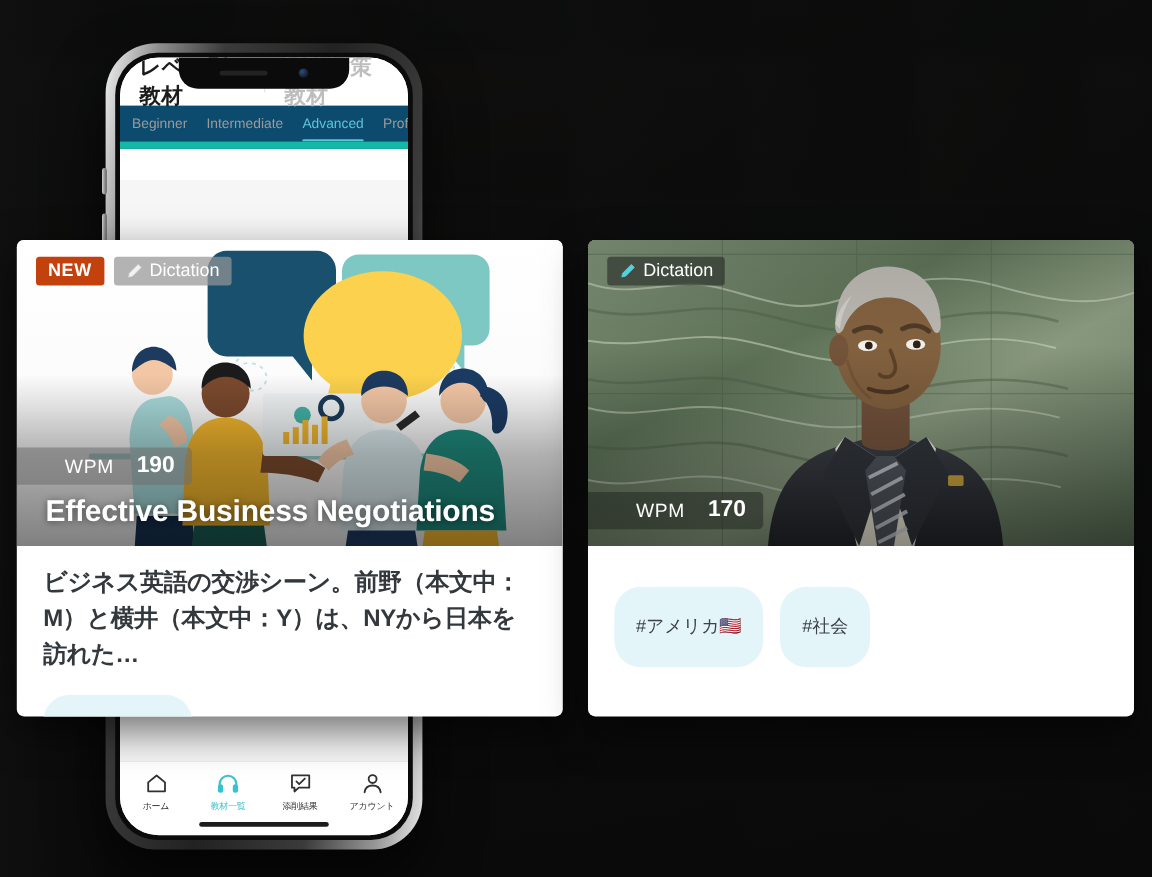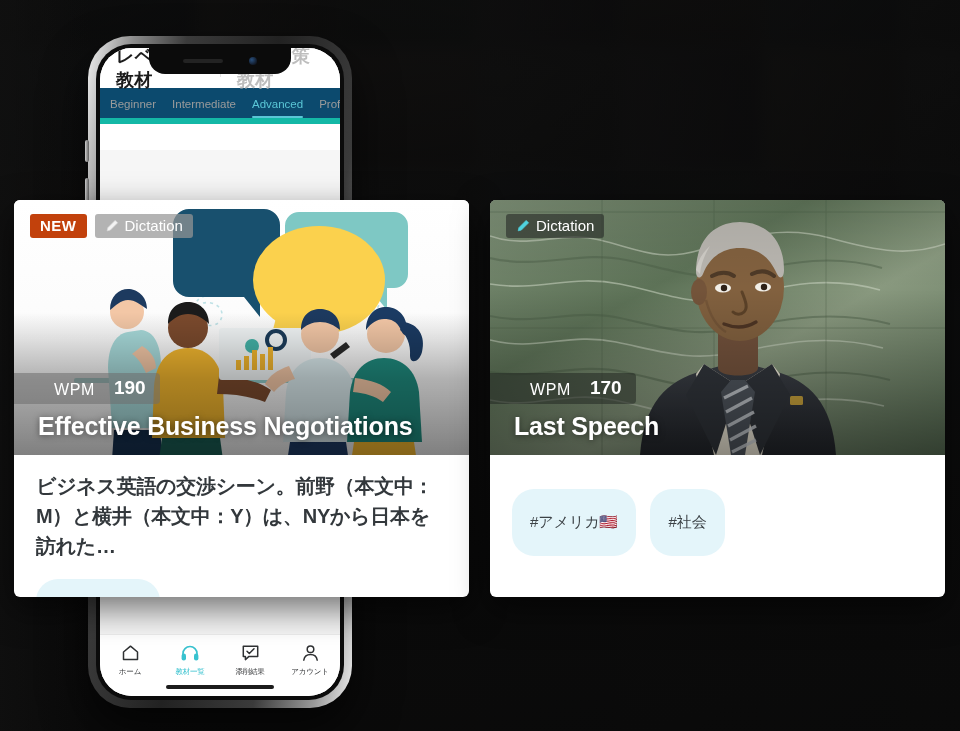--- a/index.html
+++ b/index.html
@@ -511,21 +511,20 @@
         </svg>
         <span>Dictation</span>
       </span>
     </div>
 
     <div class="media-foot">
       <span class="wpm dark">
         <span class="lbl">WPM</span>
         <span class="num">170</span>
       </span>
-      <div class="card-title">Last Speech</div>
     </div>
   </div>
 
   <div class="card-body">
     <div class="tags">
       <span class="tag">#アメリカ🇺🇸</span>
       <span class="tag">#社会</span>
     </div>
   </div>
 </div>

